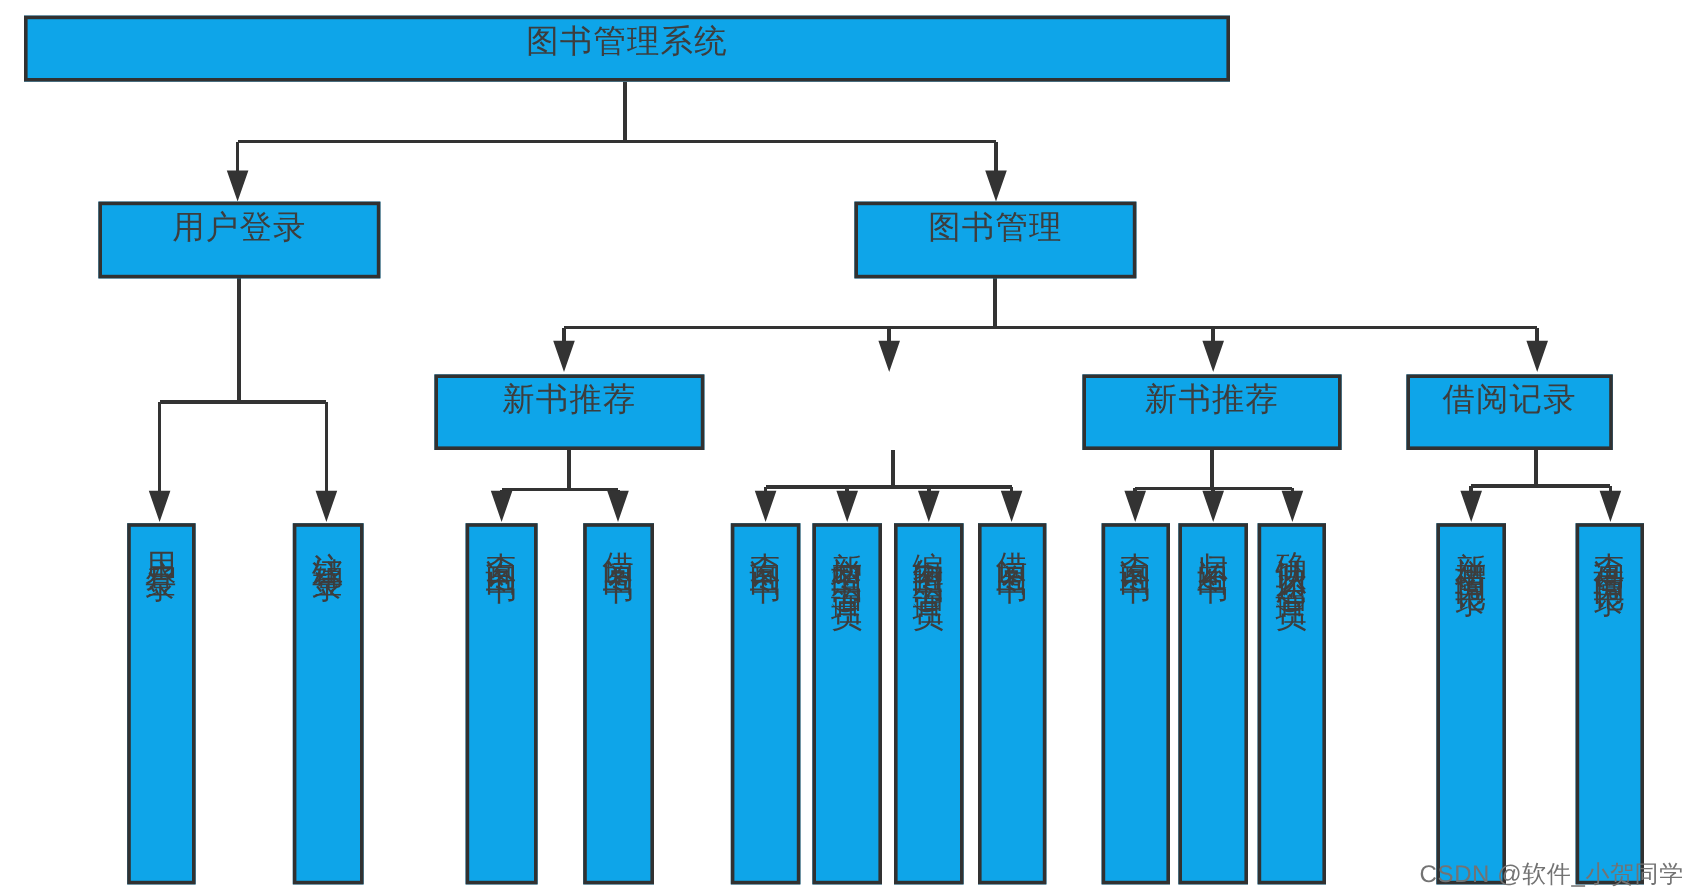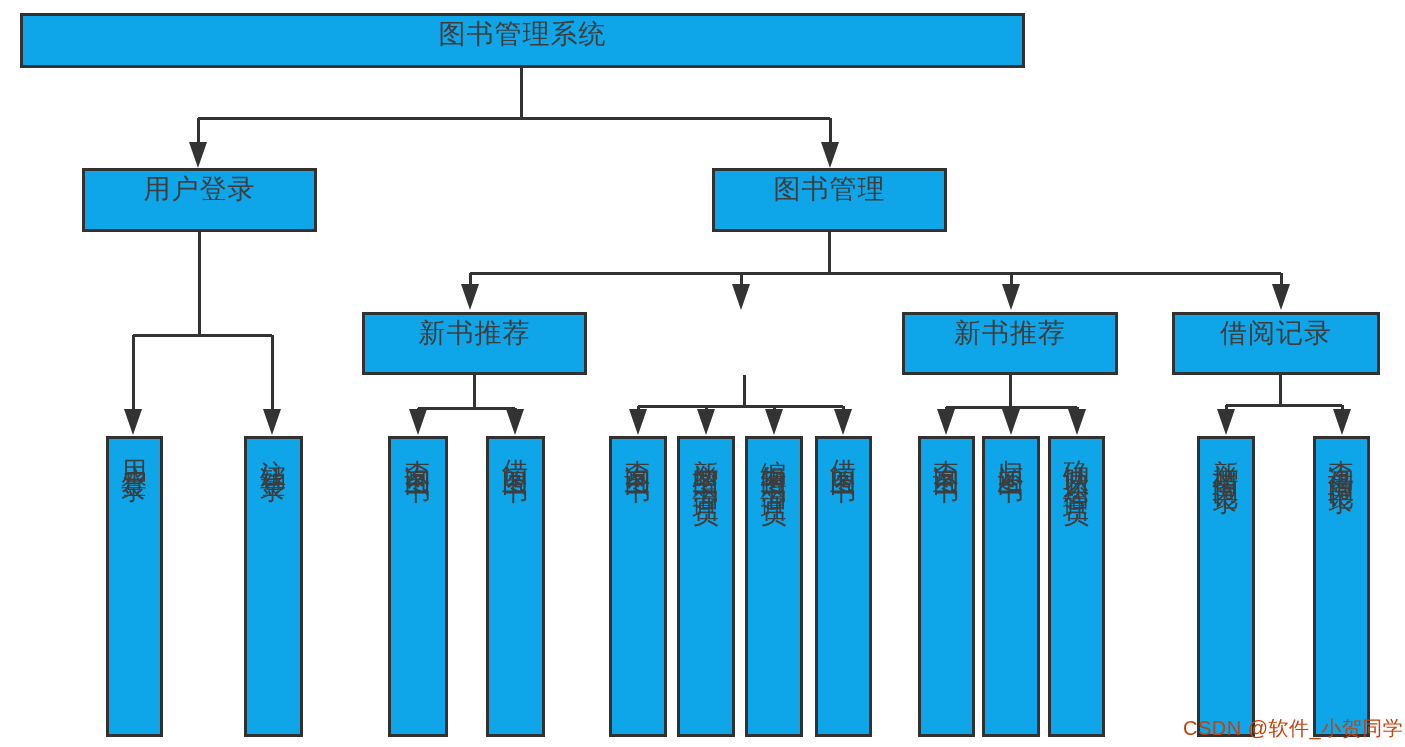--- a/index.html
+++ b/index.html
@@ -13,21 +13,21 @@
     border:3px solid #313131;display:flex;align-items:flex-start;justify-content:center;
     color:#3d3d3d;z-index:2;
   }
   .node.h .lbl{font-size:27px;letter-spacing:1px;white-space:nowrap;}
   .node.v .lbl{
     writing-mode:vertical-rl;text-orientation:mixed;
     font-size:26px;line-height:1;letter-spacing:6px;white-space:nowrap;
   }
   .watermark{
     position:absolute;left:1183px;top:715px;width:220px;z-index:5;
-    font-size:20px;color:#c2410c;white-space:nowrap;letter-spacing:0.5px;
+    font-size:20px;color:#737373;white-space:nowrap;letter-spacing:0.5px;
   }
 </style>
 </head>
 <body>
 
 <div class="stage">
 
   <svg width="1405" height="747" viewBox="0 0 1405 747" aria-hidden="true">
     <g stroke="#333333" stroke-width="3" fill="none" shape-rendering="crispEdges">
       <path d="M521 68 V118 M198 118 H830 M198 118 V146 M830 118 V146"></path>
@@ -61,21 +61,21 @@
   <div class="node h" style="left:712px;top:168px;width:235px;height:64px">
     <span class="lbl">图书管理</span>
   </div>
 
   <div class="node h" style="left:362px;top:312px;width:225px;height:63px">
     <span class="lbl">新书推荐</span>
   </div>
   <div class="node h" style="left:902px;top:312px;width:216px;height:63px">
     <span class="lbl">新书推荐</span>
   </div>
-  <div class="node h" style="left:1172px;top:312px;width:208px;height:63px">
+  <div class="node h" style="left:1172px;top:312px;width:172px;height:63px">
     <span class="lbl">借阅记录</span>
   </div>
 
   <div class="node v" style="left:106px;top:436px;width:57px;height:301px">
     <span class="lbl">用户登录</span>
   </div>
   <div class="node v" style="left:244px;top:436px;width:59px;height:301px">
     <span class="lbl">注销登录</span>
   </div>
 

